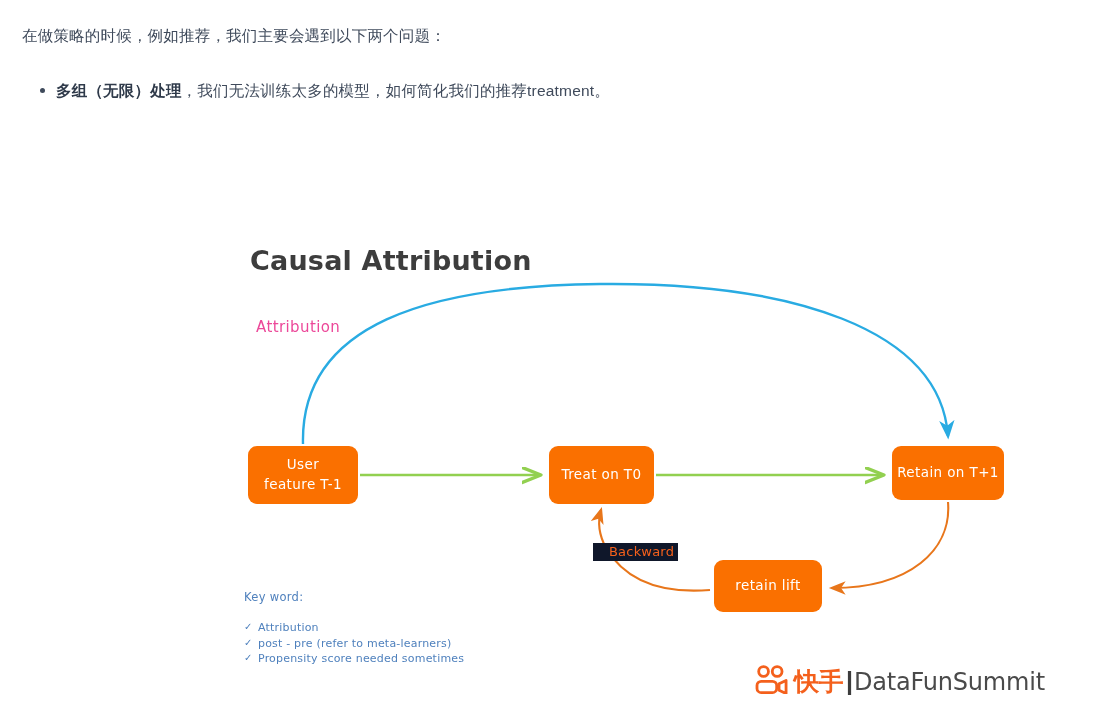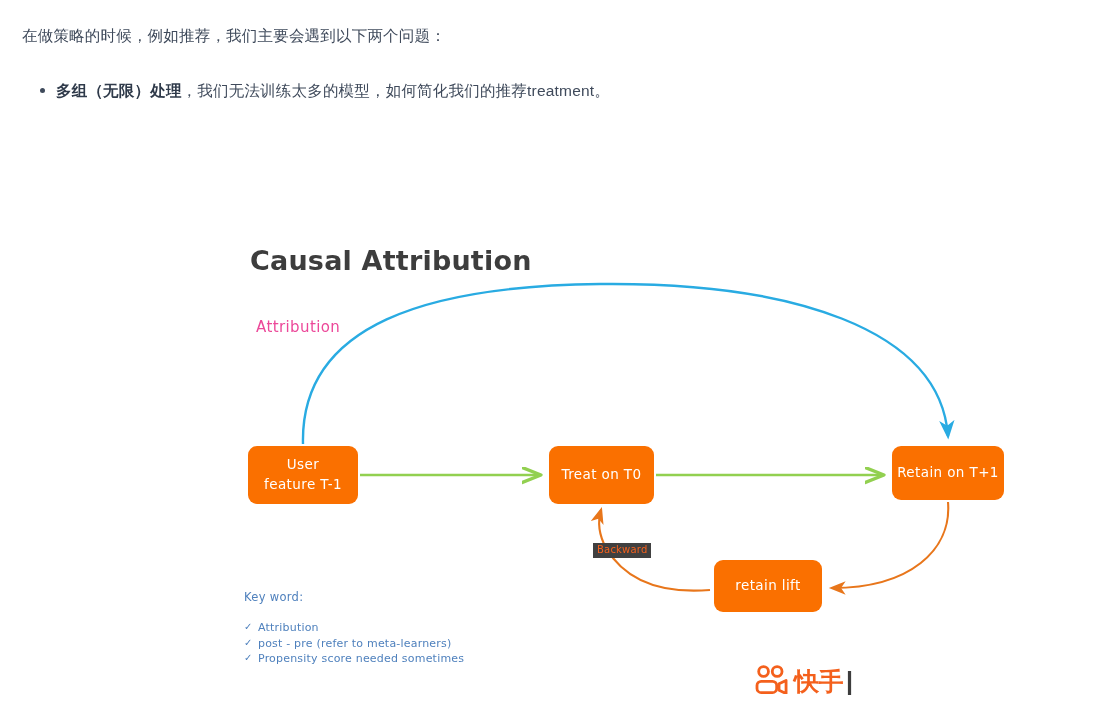--- a/index.html
+++ b/index.html
@@ -115,24 +115,24 @@
   }
   #node-user      { left: 248px; top: 218px; width: 110px; height: 58px; }
   #node-treat     { left: 549px; top: 218px; width: 105px; height: 58px; }
   #node-retain    { left: 892px; top: 218px; width: 112px; height: 54px; }
   #node-lift      { left: 714px; top: 332px; width: 108px; height: 52px; }
 
   .backward-chip {
     position: absolute;
     left: 593px;
     top: 315px;
-    background: #404040;
+    background: #0f172a;
     color: #F4601C;
-    font-size: 10px;
-    padding: 2px 4px 3px 4px;
+    font-size: 13px;
+    padding: 2px 4px 3px 16px;
     font-family: "DejaVu Sans", "Liberation Sans", sans-serif;
     letter-spacing: 0.2px;
     line-height: 1;
   }
 
   
   .keyword-block {
     position: absolute;
     left: 244px;
     top: 362px;
@@ -277,15 +277,16 @@
 
   <div class="logo">
     <svg class="logo-mark" viewBox="0 0 40 32">
       <circle cx="11" cy="8" r="5.2" fill="none" stroke="#F4601C" stroke-width="3"></circle>
       <circle cx="25.5" cy="8" r="5.2" fill="none" stroke="#F4601C" stroke-width="3"></circle>
       <rect x="4" y="18.5" width="21" height="12" rx="4.5" ry="4.5" fill="none" stroke="#F4601C" stroke-width="3"></rect>
       <path d="M27.5,21 L35,17.5 L35,31.5 L27.5,28 Z" fill="none" stroke="#F4601C" stroke-width="3" stroke-linejoin="round"></path>
     </svg>
     <span class="logo-cn">快手</span>
     <span class="logo-bar">|</span>
+    <span class="logo-en">DataFunSummit</span>
   </div>
 
 </div>
 
 </body></html>

